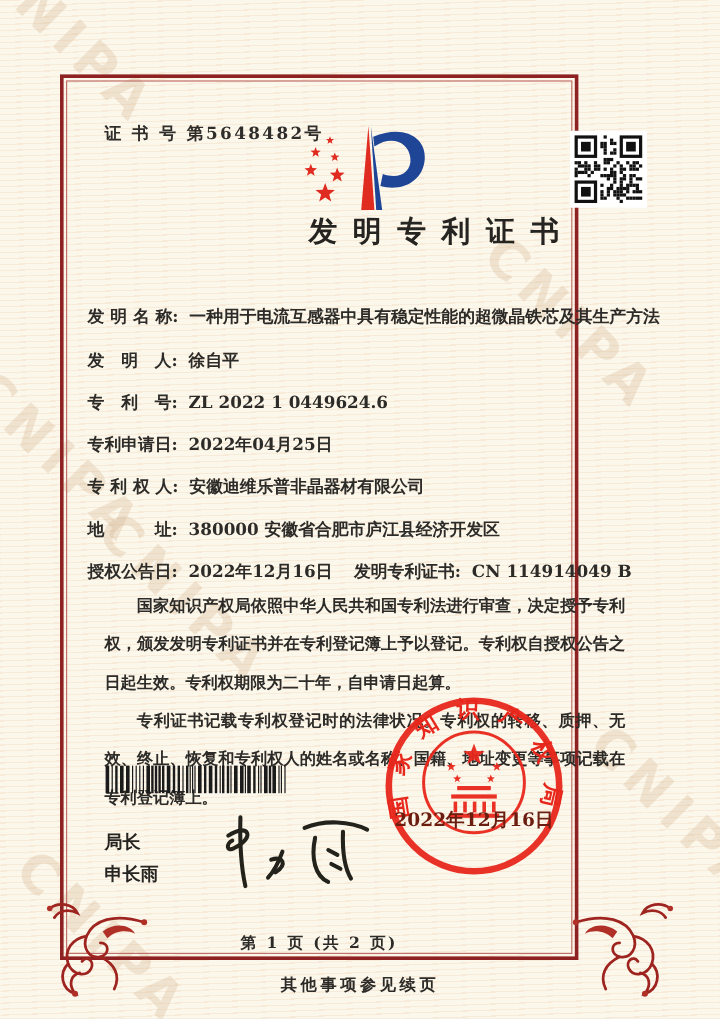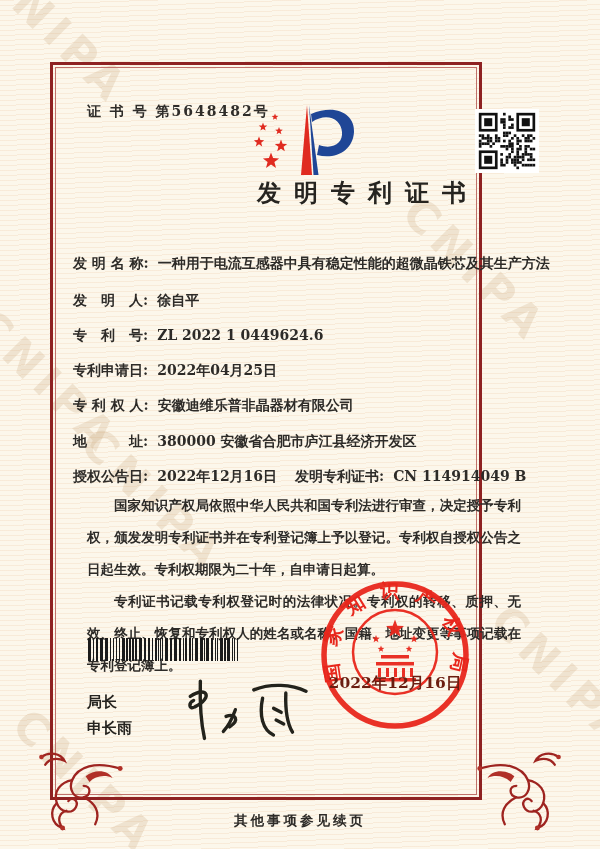--- a/index.html
+++ b/index.html
@@ -293,20 +293,21 @@
         <path d="M66,38 C62,48 58,54 54,58"></path>
         <path d="M57,44 C66,41 70,48 60,54"></path>
         <path d="M84,20 C100,14 120,16 133,23"></path>
         <path d="M92,28 C88,44 91,58 101,63"></path>
         <path d="M114,24 C113,38 114,52 119,61"></path>
         <path d="M102,38 l7,4"></path>
         <path d="M104,49 l7,4"></path>
       </g>
     </svg>
 
+    <div class="page-num">第 1 页 (共 2 页)</div>
   </div>
 
   <svg class="seal" viewBox="0 0 154 154">
     <circle cx="77" cy="77" r="71" fill="none" stroke="#e8271c" stroke-width="5.5" opacity="0.95"></circle>
     <path id="sealArc" d="M 27,107 A 58,58 0 1 1 127,107" fill="none"></path>
     <text font-size="19" font-weight="bold" fill="#e8271c" letter-spacing="15" style="font-family:'DejaVu Serif',serif;">
       <textPath href="#sealArc" startOffset="2%">国家知识产权局</textPath>
     </text>
     <g fill="#e8271c" opacity="0.95">
       <circle cx="77" cy="74" r="42" fill="none" stroke="#e8271c" stroke-width="2.5"></circle>

